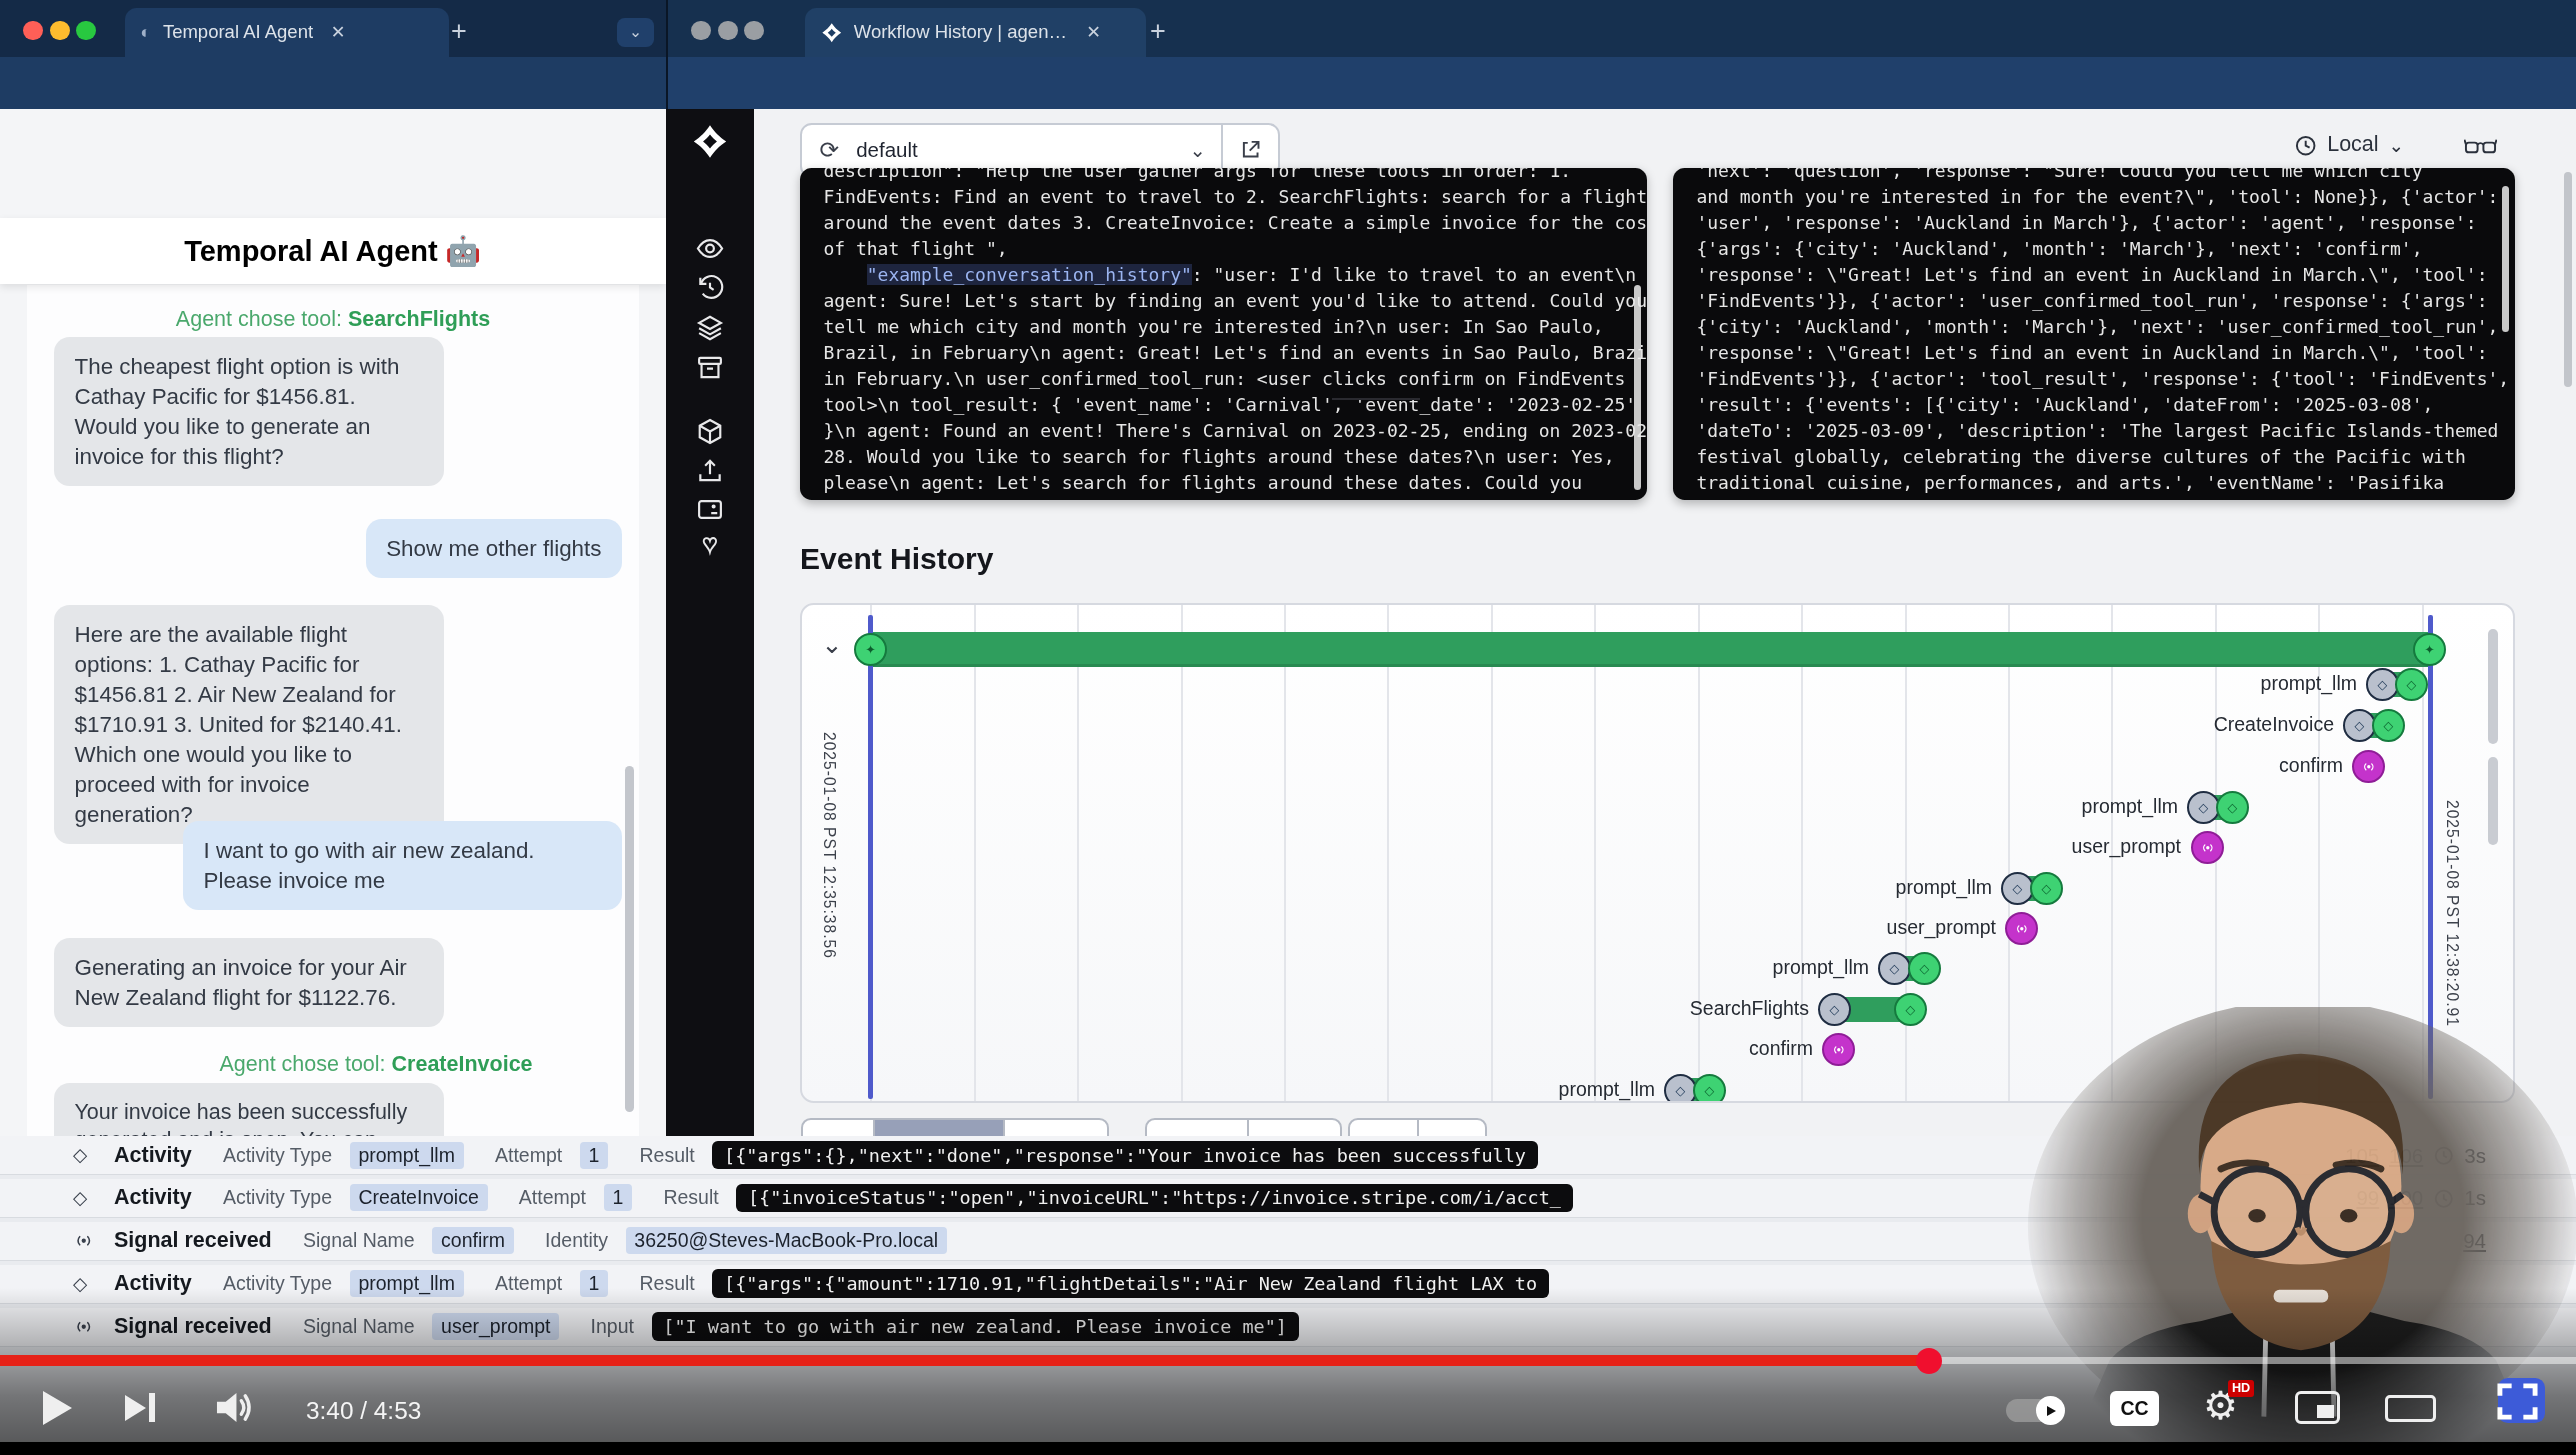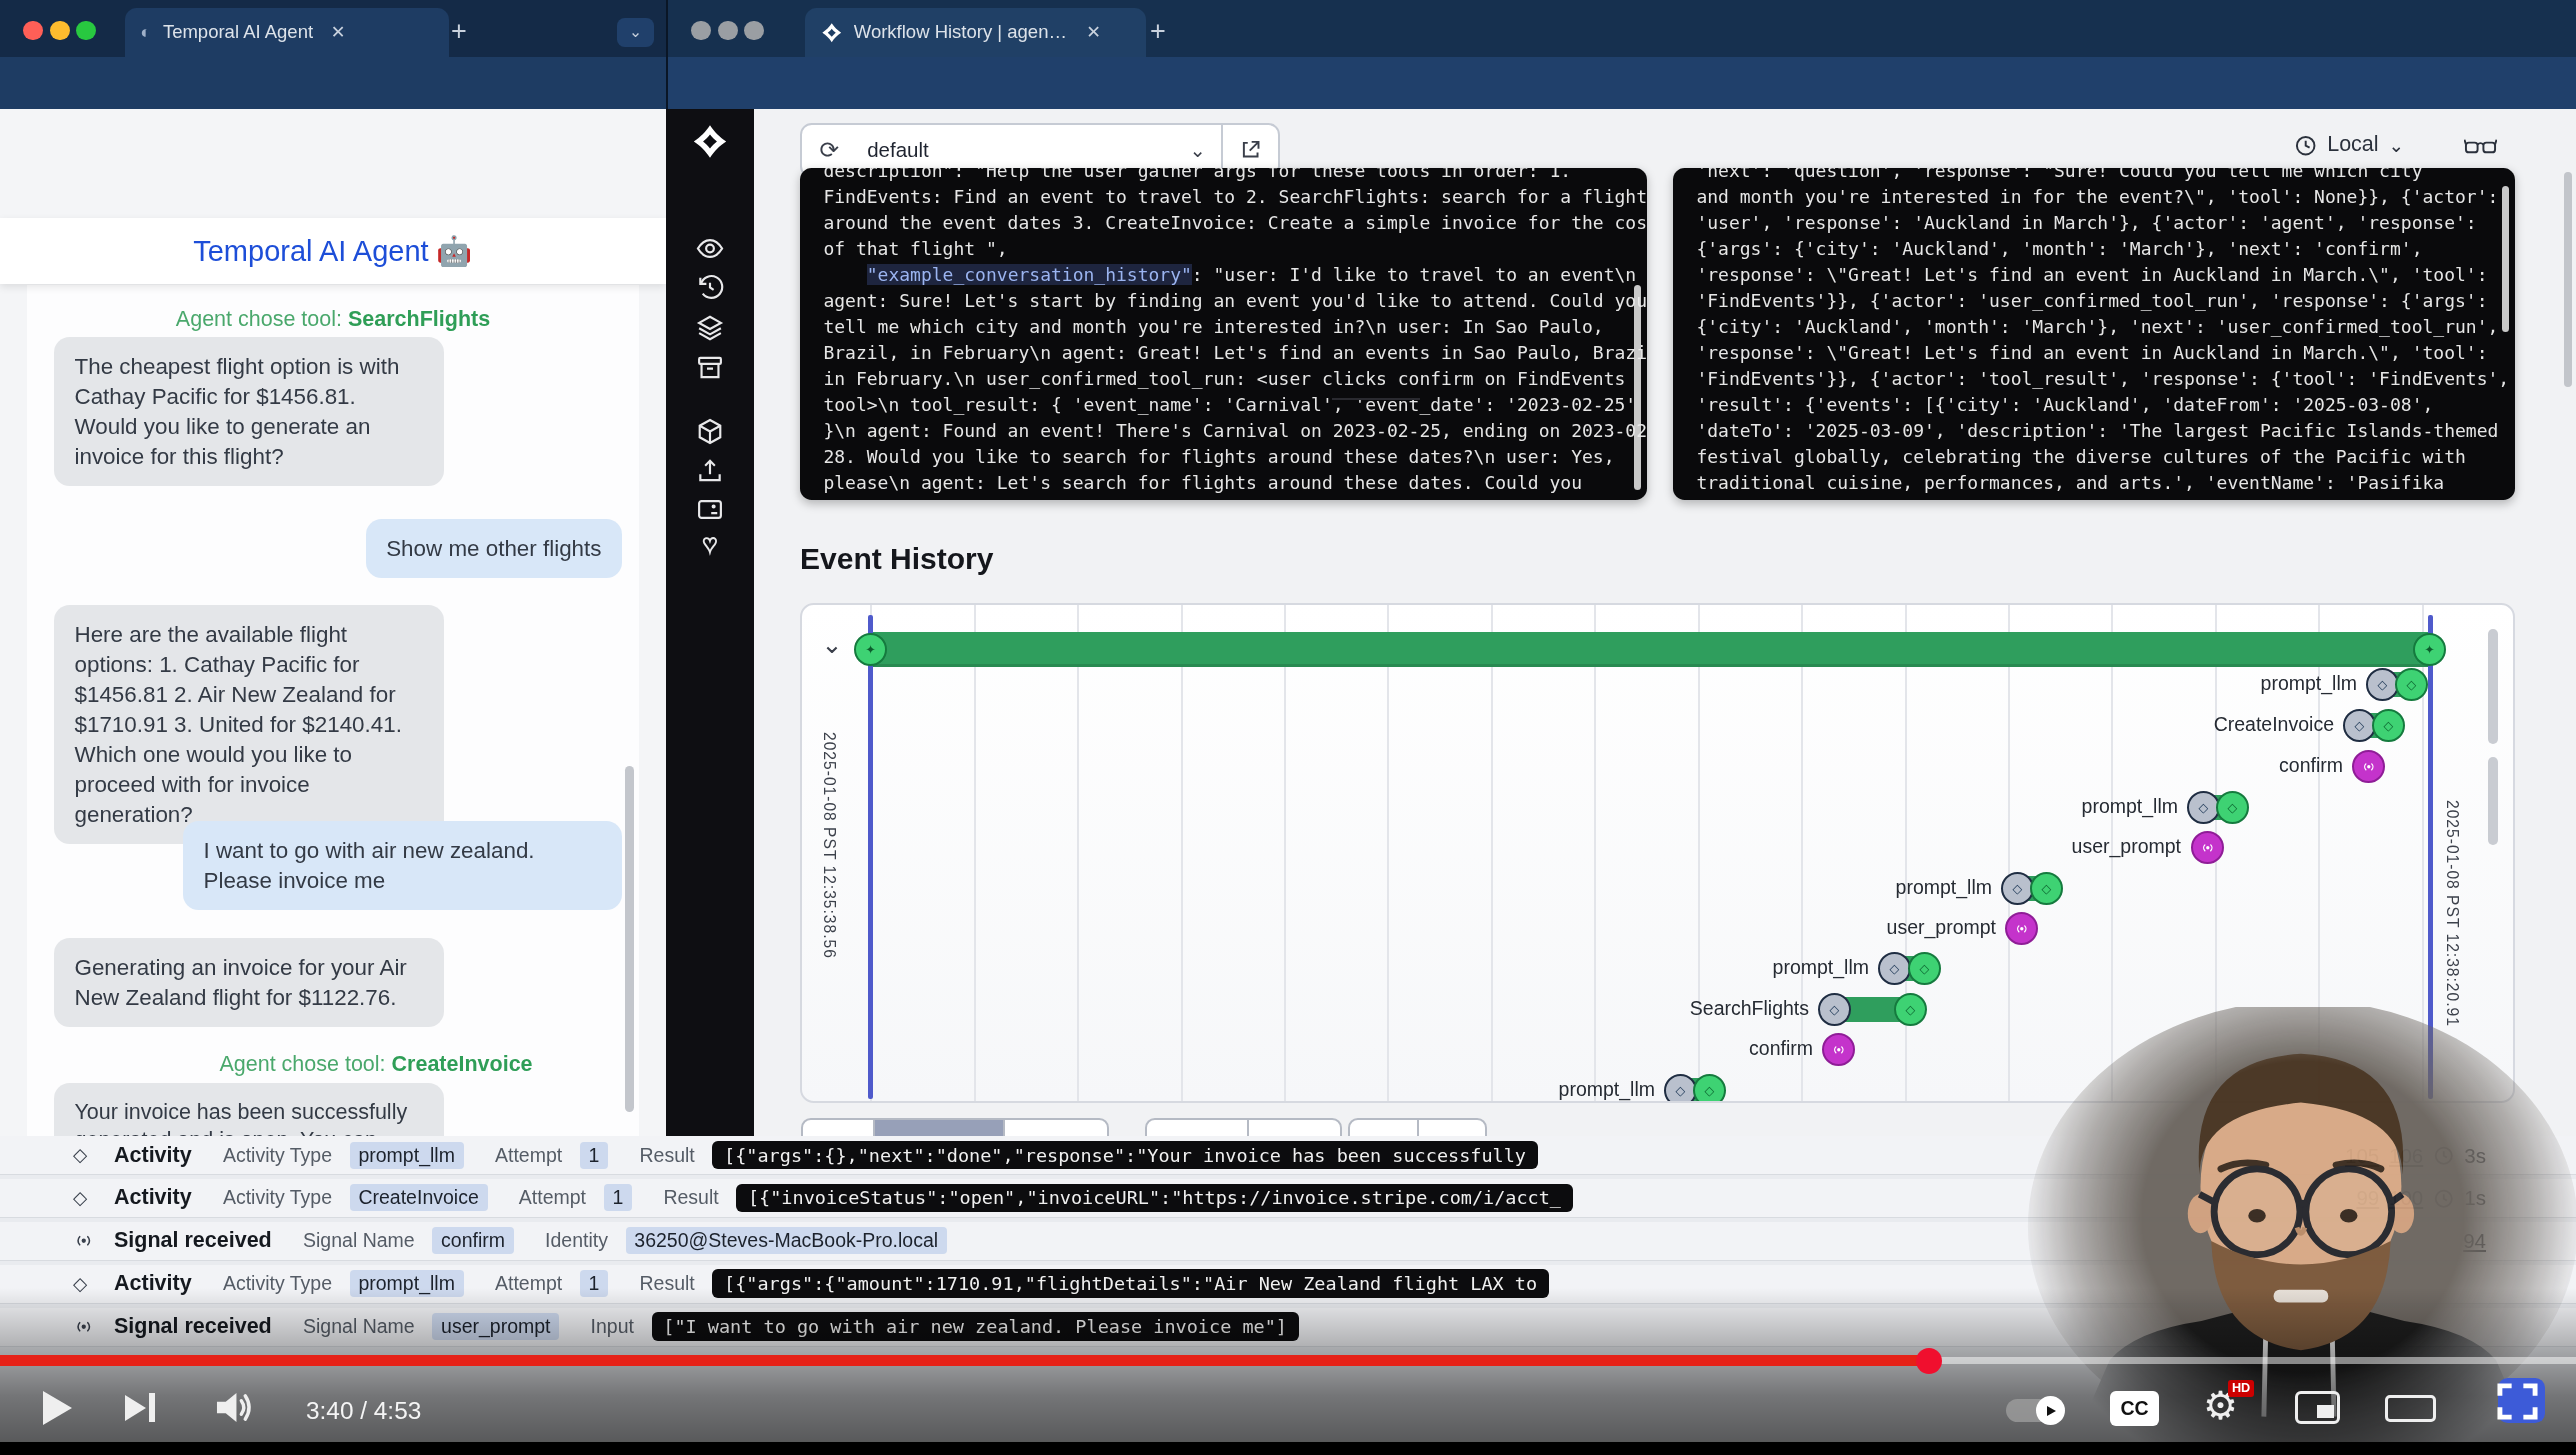--- a/index.html
+++ b/index.html
@@ -12,21 +12,21 @@
   .tlight{position:absolute;top:20.5px;width:19.5px;height:19.5px;border-radius:50%;}
   .tab{position:absolute;top:7.8px;height:49px;background:#1e3c63;border-radius:11.7px 11.7px 0 0;display:flex;align-items:center;gap:11.7px;padding:0 15.6px;color:#dde3ea;font-size:18.5px;white-space:nowrap;overflow:hidden;}
   .tab .fav{font-size:17.6px;color:#9fb0c8;}
   .tab .x{color:#c9d2de;font-size:17.6px;margin-left:5.9px;}
   .newtab{position:absolute;top:17.6px;color:#c9d2de;font-size:27px;line-height:27px;}
   .navic{position:absolute;top:68px;color:#9fb0c8;font-size:24.4px;}
   .urlpill{position:absolute;top:63px;height:39px;border-radius:19.5px;background:#171c24;display:flex;align-items:center;gap:9.8px;padding:0 13.7px;color:#e8eaed;font-size:19.5px;white-space:nowrap;overflow:hidden;}
   .urlpill .dim{color:#9aa0a6;}
   .avatar{position:absolute;top:66px;width:33px;height:33px;border-radius:50%;background:radial-gradient(circle at 35% 30%,#e7b9a2 0 40%,#7c5f8e 41% 100%);}
   
-  .chat-header{position:absolute;left:0;right:0;top:109px;height:66px;background:#fff;box-shadow:0 2.9px 7.8px rgba(0,0,0,.10);z-index:5;display:flex;align-items:center;justify-content:center;font-size:29px;font-weight:normal;color:#1d4ed8;}
+  .chat-header{position:absolute;left:0;right:0;top:109px;height:66px;background:#fff;box-shadow:0 2.9px 7.8px rgba(0,0,0,.10);z-index:5;display:flex;align-items:center;justify-content:center;font-size:29px;font-weight:bold;color:#000000;}
   .chat-page{position:absolute;left:0;right:0;top:109px;bottom:0;background:#f4f5f7;}
   .chat-card{position:absolute;left:27px;right:27px;top:176px;bottom:146px;background:#fdfdfe;}
   .msg{position:absolute;border-radius:15.6px;font-size:22.4px;line-height:30px;color:#333a45;padding:14.6px 20.5px;box-sizing:border-box;}
   .msg.bot{left:54px;width:390px;background:#e4e6e9;}
   .msg.user{background:#d8e7f8;}
   .toolmsg{position:absolute;left:0;width:666px;text-align:center;font-size:21.5px;color:#4aa86c;}
   .toolmsg b{color:#2f9e57;}
   .chat-link{color:#5470b8;text-decoration:underline;word-break:break-all;}
   .chat-ended{position:absolute;left:0;width:666px;text-align:center;font-size:21.5px;color:#6f7680;}
   .chat-scroll{position:absolute;width:8.8px;border-radius:4.9px;background:#c3c6cc;}
@@ -221,21 +221,21 @@
         <circle cx="12" cy="12" r="4"></circle>
         <path d="M12 2 L12 5 M12 19 L12 22 M2 12 L5 12 M19 12 L22 12 M4.9 4.9 L7 7 M17 17 L19.1 19.1 M19.1 4.9 L17 7 M7 17 L4.9 19.1"></path>
       </svg>
     <span class="side-ic" style="top:1284px;font-size:17.6px;color:#7d7f86;">2.30.3</span>
   </div>
 
   <div class="tmain">
 
     <div class="ns-select">
       <span style="margin-left:17.6px;font-size:23.4px;color:#3a3f4a;">⟳</span>
-      <span style="margin-left:28px;font-size:20.5px;color:#1f2430;">default</span>
+      <span style="margin-left:17px;font-size:20.5px;color:#1f2430;">default</span>
       <span style="margin-left:auto;font-size:19.5px;color:#3a3f4a;">⌄</span>
       <span style="width:2px;height:53px;background:#c6cbd4;margin:0 0 0 15.6px;"></span>
       <svg style="margin:0 15.6px;" width="23.4" height="23.4" viewBox="0 0 24 24" fill="none" stroke="#3a3f4a" stroke-width="2">
           <path d="M9 5 L5 5 L5 19 L19 19 L19 15"></path>
           <path d="M13 4 L20 4 L20 11 M20 4 L11 13"></path>
         </svg>
     </div>
     <div class="abs" style="left:1540px;top:23.4px;display:flex;align-items:flex-end;gap:9.8px;color:#2b313c;font-size:21.5px;">
       <svg width="23.4" height="23.4" viewBox="0 0 24 24" fill="none" stroke="#2b313c" stroke-width="2">
           <circle cx="12" cy="12" r="9"></circle>

